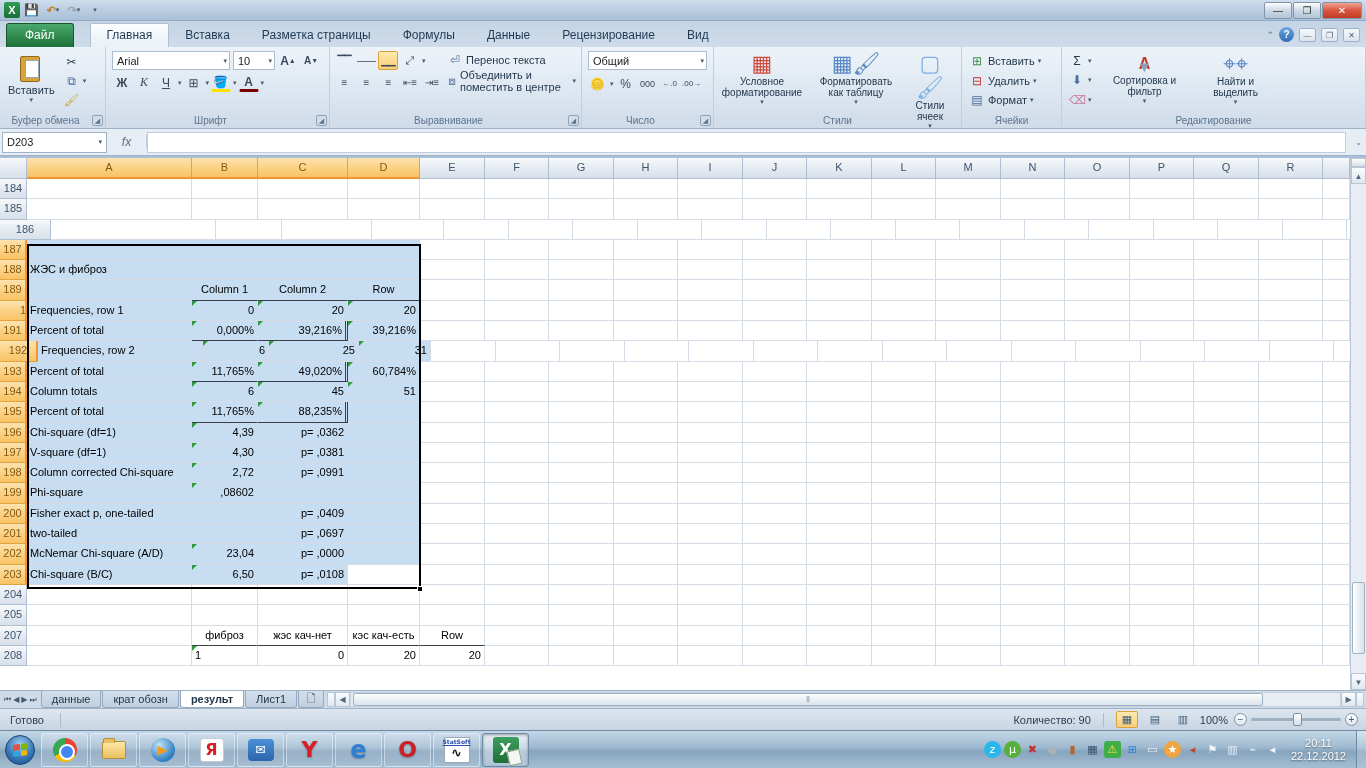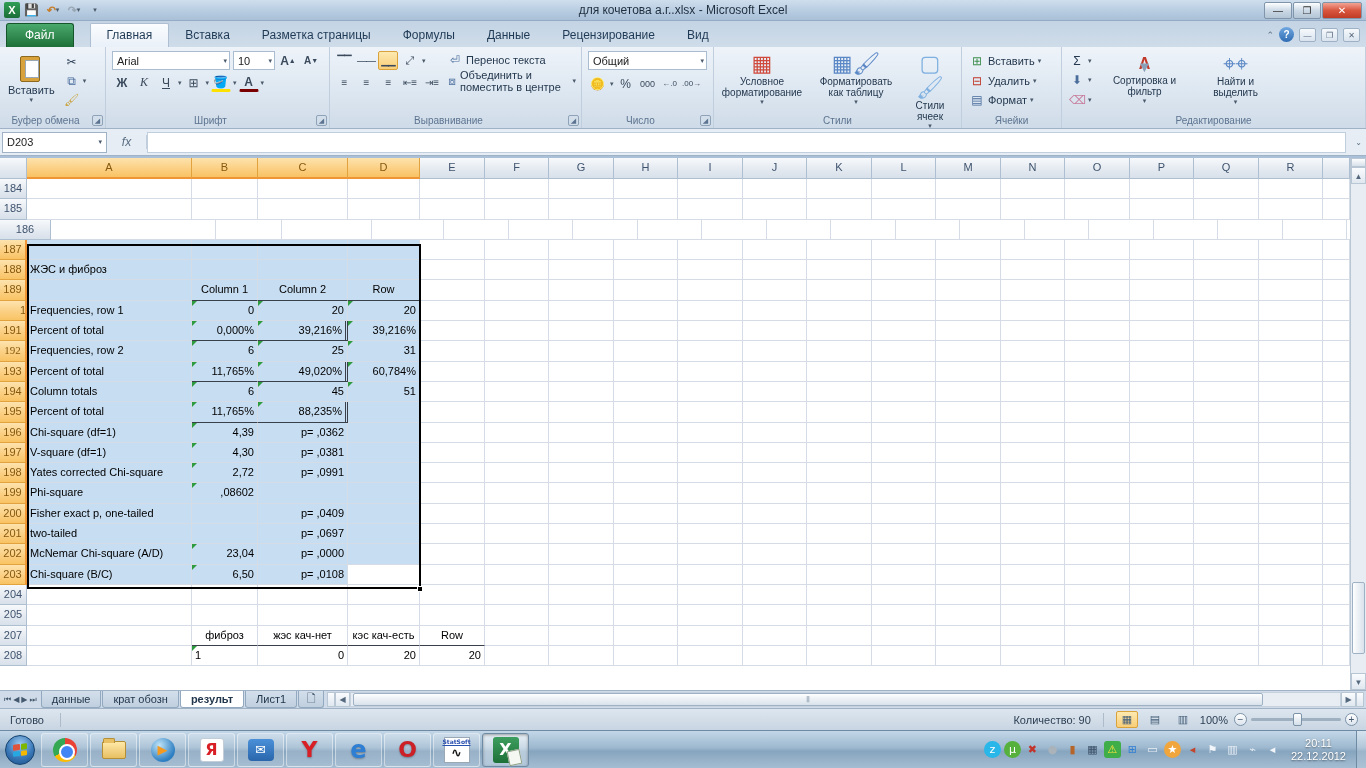--- a/index.html
+++ b/index.html
@@ -205,21 +205,20 @@
       <div class="qbtn">
           <span class="undo-ico">↶</span>
           <span class="qdrop">▾</span>
         </div>
       <div class="qbtn">
           <span class="redo-ico">↷</span>
           <span class="qdrop">▾</span>
         </div>
       <div class="qbtn qdrop">▾</div>
     </div>
-    <div id="title-text">для кочетова а.г..xlsx  -  Microsoft Excel</div>
     <div id="winbtns">
       <div class="wbtn">—</div>
       <div class="wbtn">❐</div>
       <div class="wbtn close">✕</div>
     </div>
   </div>
 
   <div id="tabrow" class="abs">
       <div class="rtab file">Файл</div>
       <div class="rtab active">Главная</div>
@@ -620,21 +619,21 @@
         <div class="gcell" style="width: 64px;"></div>
         <div class="gcell" style="width: 65px;"></div>
         <div class="gcell" style="width: 64px;"></div>
         <div class="gcell" style="width: 65px;"></div>
         <div class="gcell" style="width: 64px;"></div>
         <div class="gcell" style="width: 65px;"></div>
         <div class="gcell" style="width: 64px;"></div>
         <div class="gcell" style="width: 27px;"></div>
       </div>
       <div class="grow">
-        <div class="gcell hd rh hsel" style="width: 27px; font-family: Liberation Serif, serif;">192</div>
+        <div class="gcell hd rh hsel" style="width: 38px;">192</div>
         <div class="gcell sel" style="text-align: left; width: 165px;">Frequencies, row 2</div>
         <div class="gcell sel" style="text-align: right; width: 66px;">6<i class="tri"></i></div>
         <div class="gcell sel" style="text-align: right; width: 90px;">25<i class="tri"></i></div>
         <div class="gcell sel" style="text-align: right; width: 72px;">31<i class="tri"></i></div>
         <div class="gcell" style="width: 65px;"></div>
         <div class="gcell" style="width: 64px;"></div>
         <div class="gcell" style="width: 65px;"></div>
         <div class="gcell" style="width: 64px;"></div>
         <div class="gcell" style="width: 65px;"></div>
         <div class="gcell" style="width: 64px;"></div>
@@ -753,21 +752,21 @@
         <div class="gcell" style="width: 65px;"></div>
         <div class="gcell" style="width: 64px;"></div>
         <div class="gcell" style="width: 65px;"></div>
         <div class="gcell" style="width: 64px;"></div>
         <div class="gcell" style="width: 65px;"></div>
         <div class="gcell" style="width: 64px;"></div>
         <div class="gcell" style="width: 27px;"></div>
       </div>
       <div class="grow">
         <div class="gcell hd rh hsel" style="width: 27px;">198</div>
-        <div class="gcell sel" style="text-align: left; width: 165px;">Yates corrected Chi-square</div>
+        <div class="gcell sel" style="text-align: left; width: 165px;">Column corrected Chi-square</div>
         <div class="gcell sel" style="text-align: right; width: 66px;">2,72<i class="tri"></i></div>
         <div class="gcell sel" style="text-align: right; width: 90px;">p= ,0991</div>
         <div class="gcell sel" style="width: 72px;"></div>
         <div class="gcell" style="width: 65px;"></div>
         <div class="gcell" style="width: 64px;"></div>
         <div class="gcell" style="width: 65px;"></div>
         <div class="gcell" style="width: 64px;"></div>
         <div class="gcell" style="width: 65px;"></div>
         <div class="gcell" style="width: 64px;"></div>
         <div class="gcell" style="width: 65px;"></div>

